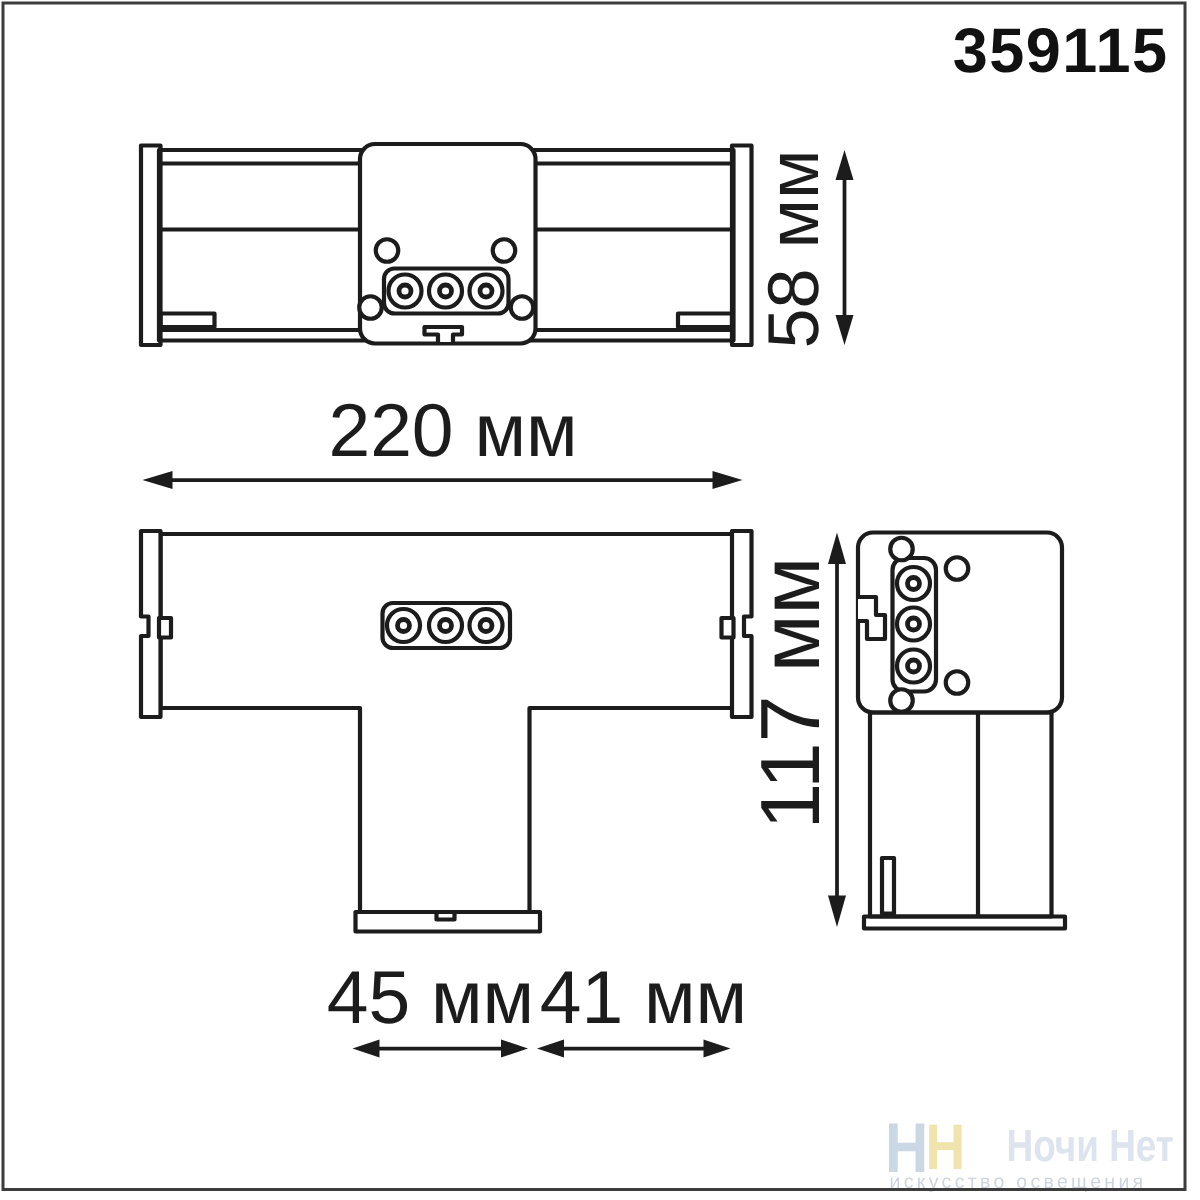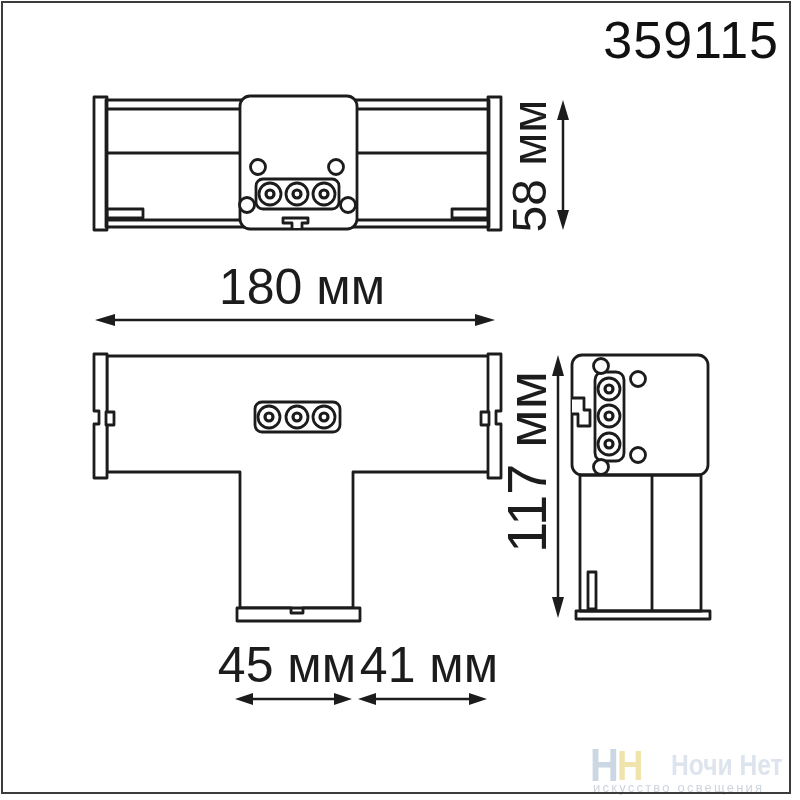--- a/index.html
+++ b/index.html
@@ -6,21 +6,21 @@
   #stage{
     position:relative;width:800px;height:800px;background:#ffffff;
     font-family:"Liberation Sans", sans-serif;color:#1c1c1c;overflow:hidden;
   }
   .frame{
     position:absolute;left:1px;top:1px;right:9px;bottom:6px;
     border:2px solid #3c3c3c;pointer-events:none;
   }
   .article{
     position:absolute;top:10px;right:21px;
-    font-size:52px;font-weight:normal;letter-spacing:1px;color:#111;
+    font-size:42px;font-weight:bold;letter-spacing:1px;color:#111;
   }
   .dim{position:absolute;font-size:50px;color:#1c1c1c;text-align:center;white-space:nowrap;}
   .dim-width{left:152px;top:258px;width:300px;}
   .dim-front-height{left:450px;top:138px;width:160px;height:56px;line-height:56px;font-size:48px;
     transform:rotate(-90deg);transform-origin:center;}
   .dim-depth{left:407px;top:432px;width:240px;height:60px;line-height:60px;font-size:56px;
     transform:rotate(-90deg);transform-origin:center;}
   .dim-base-a{left:187px;top:636px;width:200px;}
   .dim-base-b{left:329px;top:636px;width:200px;}
   svg.drawing{position:absolute;left:0;top:0;}
@@ -129,21 +129,21 @@
       <polygon points="352,699 334,693 334,705" stroke="none"></polygon>
 
       <line x1="372" y1="699" x2="473" y2="699"></line>
       <polygon points="358,699 376,693 376,705" stroke="none"></polygon>
       <polygon points="487,699 469,693 469,705" stroke="none"></polygon>
     </g>
   </svg>
 
   <div class="article">359115</div>
 
-  <div class="dim dim-width">180 мм</div>
+  <div class="dim dim-width">220 мм</div>
   <div class="dim dim-front-height">58 мм</div>
   <div class="dim dim-depth">117 мм</div>
   <div class="dim dim-base-a">45 мм</div>
   <div class="dim dim-base-b">41 мм</div>
 
   <div class="wm">
     <span class="l1">Н</span>
     <span class="l2">Н</span>
     <span class="brand">Ночи Нет</span>
     <span class="tagline">искусство освещения</span>

